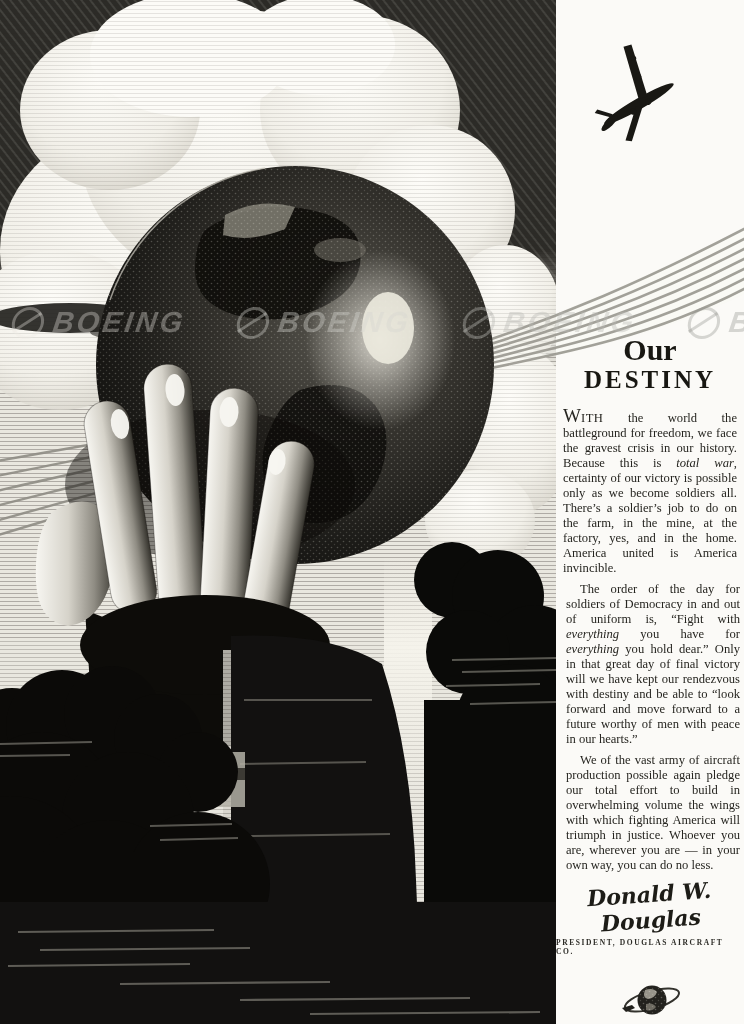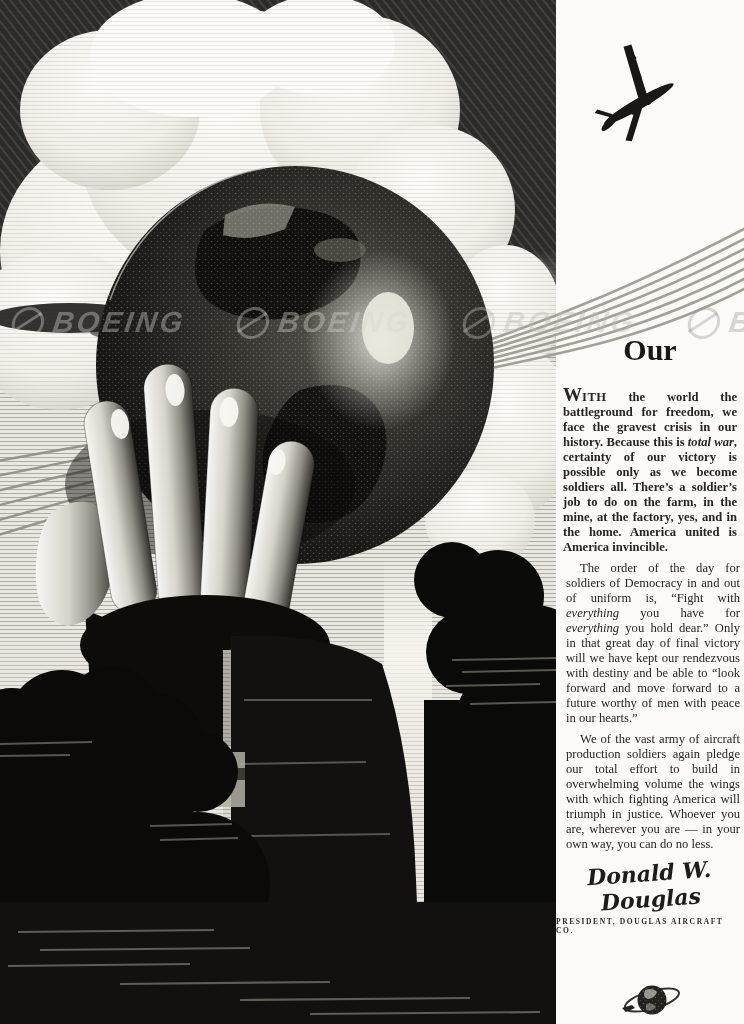--- a/index.html
+++ b/index.html
@@ -18,21 +18,21 @@
       font-size:29px;letter-spacing:3px;}
   .wm-a{color:rgba(236,235,229,0.34);} .wm-b{color:rgba(214,213,207,0.38);}
   .wm-c{color:rgba(186,185,180,0.40);} .wm-d{color:rgba(148,147,142,0.36);}
 
   
   .col{position:absolute;left:556px;top:0;width:188px;height:1024px;color:#23221e;}
   .headline{margin-top:334px;text-align:center;font-weight:bold;color:#181712;line-height:1.08;}
   .hl1{font-size:30px;} .hl2{font-size:28px;} .hl3{font-size:28px;}
   .hl4{font-size:25px;letter-spacing:3px;}
   .para{width:174px;margin:0 auto;text-align:justify;font-size:12.6px;line-height:15px;color:#262520;}
-  .para.first{margin-top:19px;font-weight:bold;}
+  .para.first{margin-top:13px;}
   .para.indent{text-indent:14px;margin-top:6px;margin-left:10px;}
   .lead-cap{font-size:19px;line-height:1;}
   .lead-rest{font-size:12.6px;letter-spacing:0.5px;}
   .ital{font-style:italic;}
   .sig{margin-top:8px;text-align:center;font-family:"DejaVu Serif",serif;font-style:italic;
        font-weight:bold;font-size:22px;color:#1d1c17;transform:rotate(-4deg);}
   .president{margin-top:5px;font-size:7.5px;letter-spacing:1.6px;
        font-weight:bold;color:#2c2b26;}
 </style>
 </head>
@@ -275,25 +275,26 @@
     </span>
     <span class="wm-item wm-d">
       <span class="wm-logo"></span>
       <span class="wm-text">BOEING</span>
     </span>
   </div>
 
   <div class="col">
     <div class="headline">
       <div class="hl1">Our</div>
+      <div class="hl4">DESTINY</div>
     </div>
 
     <p class="para first"><span class="lead-cap">W</span><span class="lead-rest">ITH</span><span> the world the battleground for freedom, we face the gravest crisis in our history. Because this is </span><span class="ital">total war</span><span>, certainty of our victory is possible only as we become soldiers all. There’s a soldier’s job to do on the farm, in the mine, at the factory, yes, and in the home. America united is America invincible.</span></p>
 
     <p class="para indent"><span>The order of the day for soldiers of Democracy in and out of uniform is, “Fight with </span><span class="ital">everything</span><span> you have for </span><span class="ital">everything</span><span> you hold dear.” Only in that great day of final victory will we have kept our rendezvous with destiny and be able to “look forward and move forward to a future worthy of men with peace in our hearts.”</span></p>
 
-    <p class="para indent"><span>We of the vast army of aircraft production soldiers again pledge our total effort to build in overwhelming volume the wings with which fighting America will triumph in justice. Whoever you are, wherever you are — in your own way, you can do no less.</span></p>
+    <p class="para indent"><span>We of the vast army of aircraft production possible again pledge our total effort to build in overwhelming volume the wings with which fighting America will triumph in justice. Whoever you are, wherever you are — in your own way, you can do no less.</span></p>
 
     <div class="sig">Donald W. Douglas</div>
     <div class="president">PRESIDENT, DOUGLAS AIRCRAFT CO.</div>
   </div>
 
 </div>
 
 </body></html>

